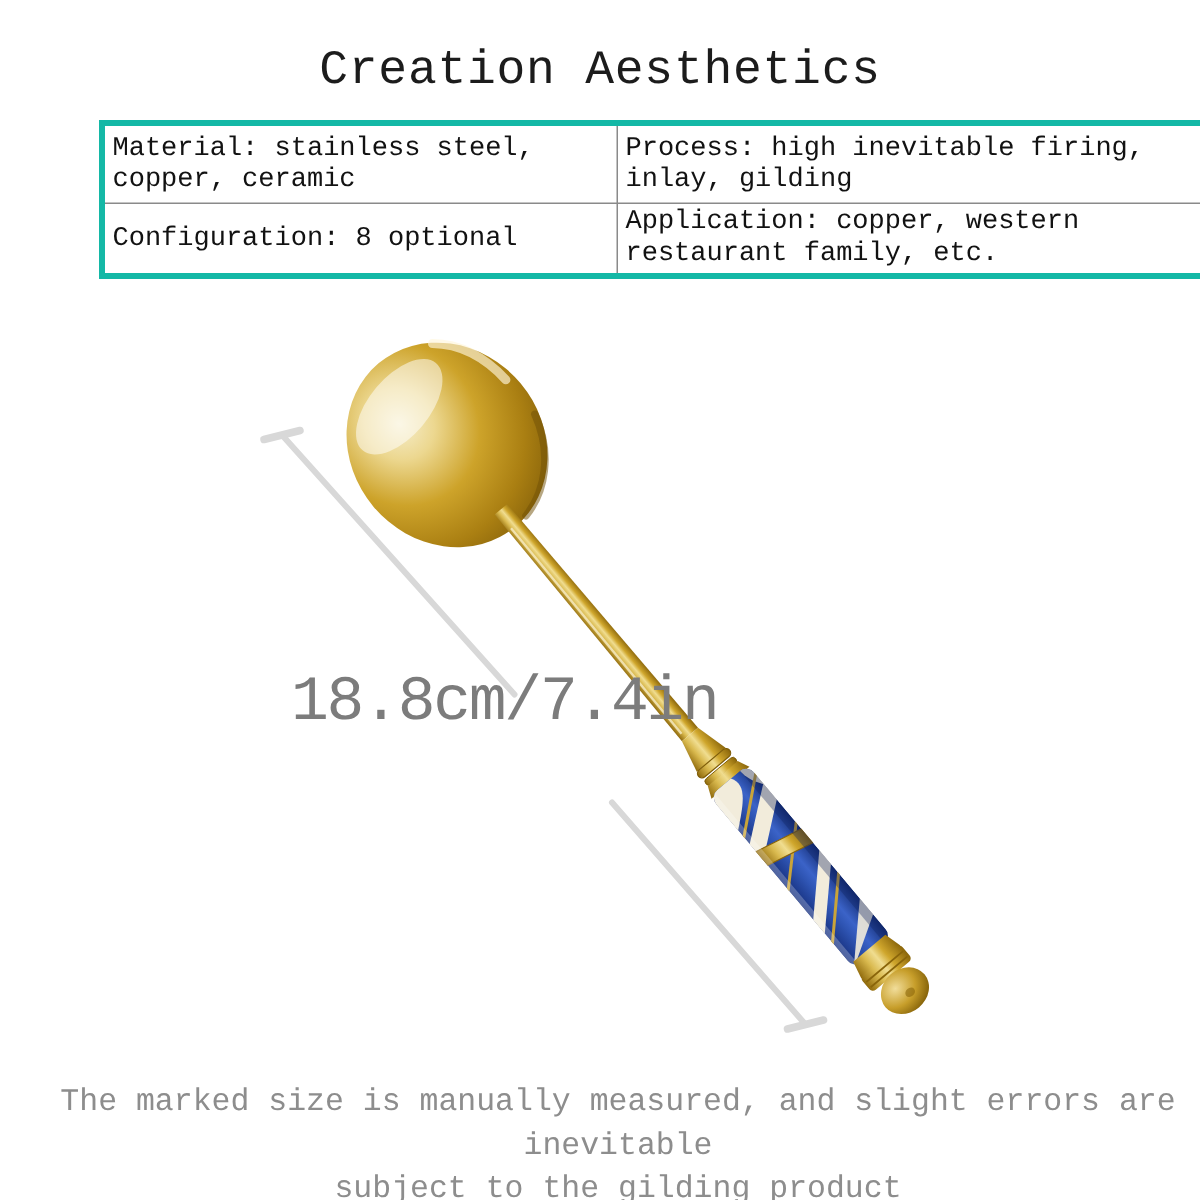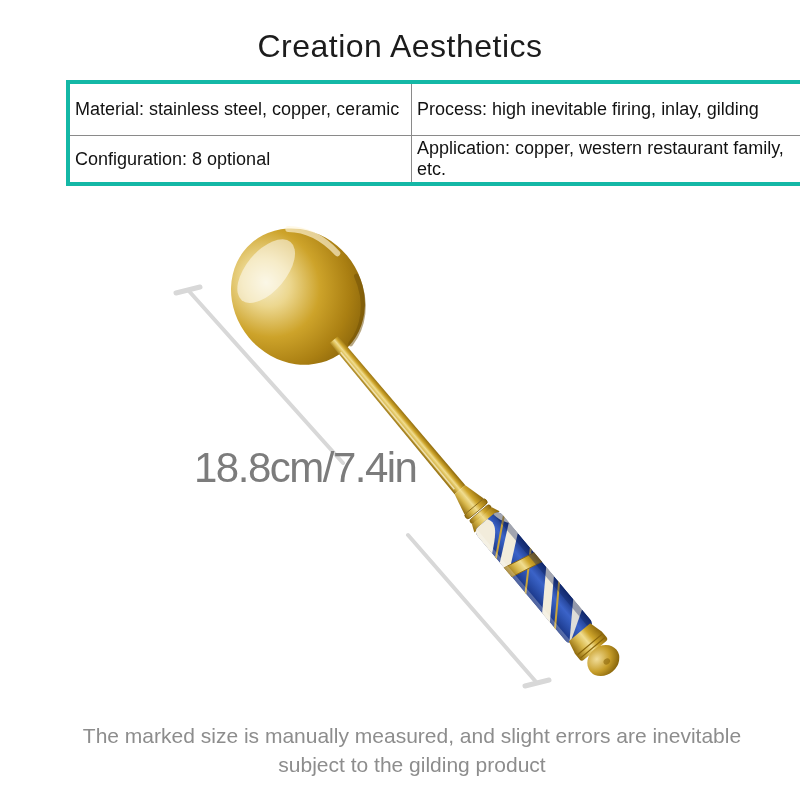--- a/index.html
+++ b/index.html
@@ -1,18 +1,18 @@
 <!DOCTYPE html>
 <html><head>
 <meta charset="utf-8">
 <style>
   html,body{margin:0;padding:0;background:#ffffff;}
   .canvas{
     position:relative;width:800px;height:800px;background:#ffffff;
-    font-family:Liberation Sans, sans-serif;overflow:hidden;
+    font-family:Liberation Mono, monospace;overflow:hidden;
   }
   .title{
     position:absolute;top:28px;left:0;width:100%;text-align:center;
     font-size:32px;color:#1c1c1c;letter-spacing:0.5px;
   }
   .specs{
     position:absolute;left:66px;top:80px;width:746px;
     display:grid;grid-template-columns:342px 1fr;grid-template-rows:52px 46px;
     border:4px solid #14b8a6;box-sizing:border-box;
   }

